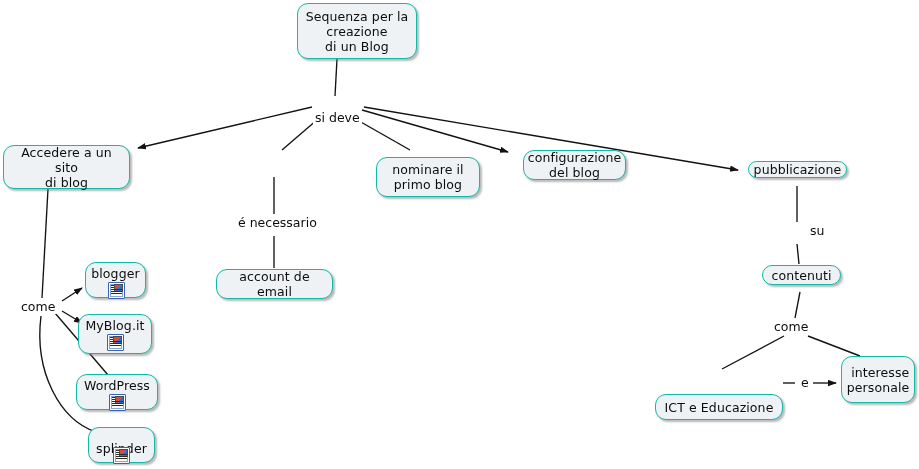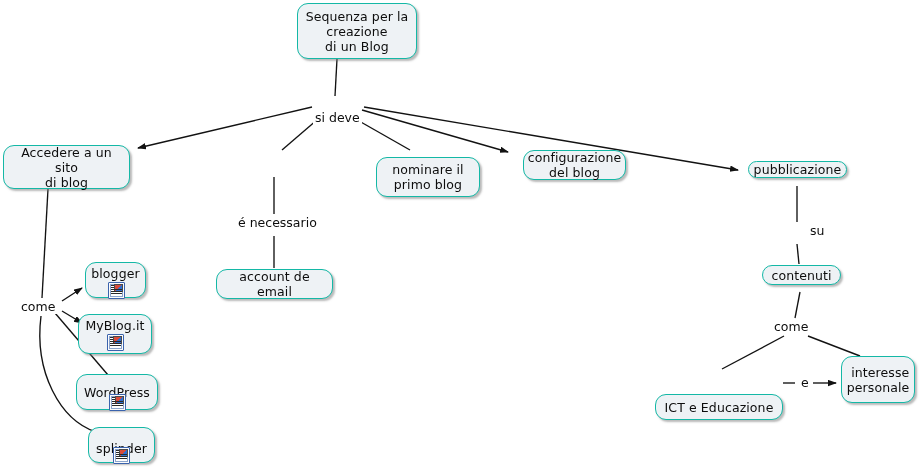--- a/index.html
+++ b/index.html
@@ -233,21 +233,21 @@
         <i></i>
       </div>
     <div class="thumb"></div>
     <div class="wide">
         <i></i>
         <i></i>
         <i></i>
       </div>
   </div>
 
-  <div class="node" style="left:76px; top:374px; width:82px; height:36px; justify-content:flex-start; padding-top:10px;">
+  <div class="node" style="left:76px; top:374px; width:82px; height:36px; justify-content:flex-start; padding-top:3px;">
     <span class="label">WordPress</span>
   </div>
   <div class="doc-icon" style="left:109px; top:394px;">
     <div class="sheet"></div>
     <div class="lines">
         <i></i>
         <i></i>
         <i></i>
         <i></i>
         <i></i>

